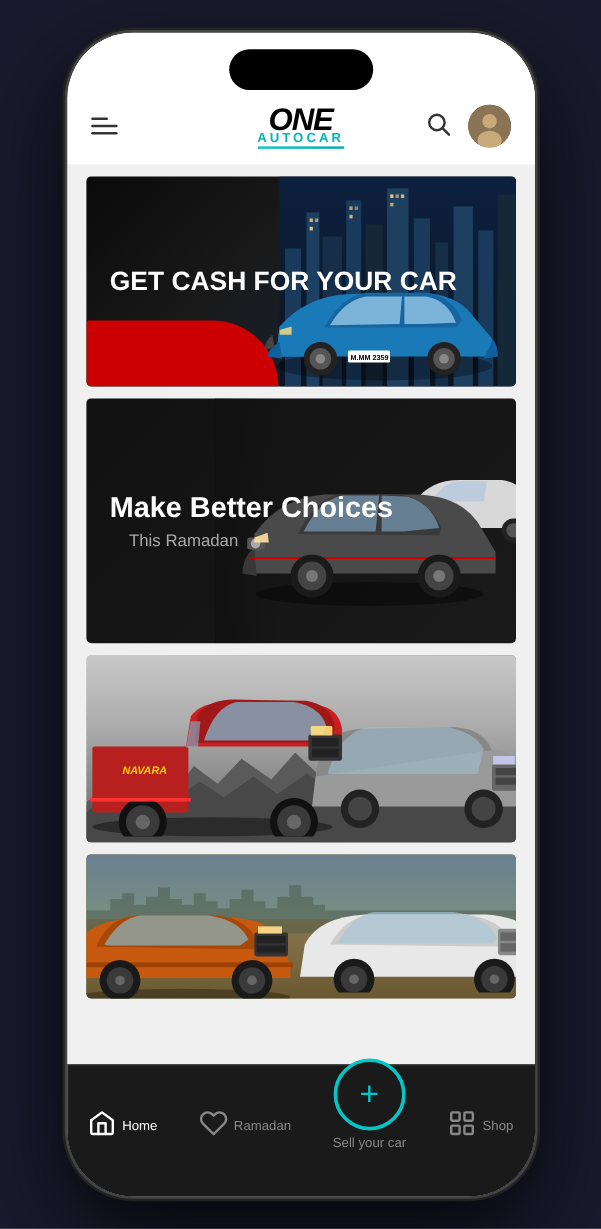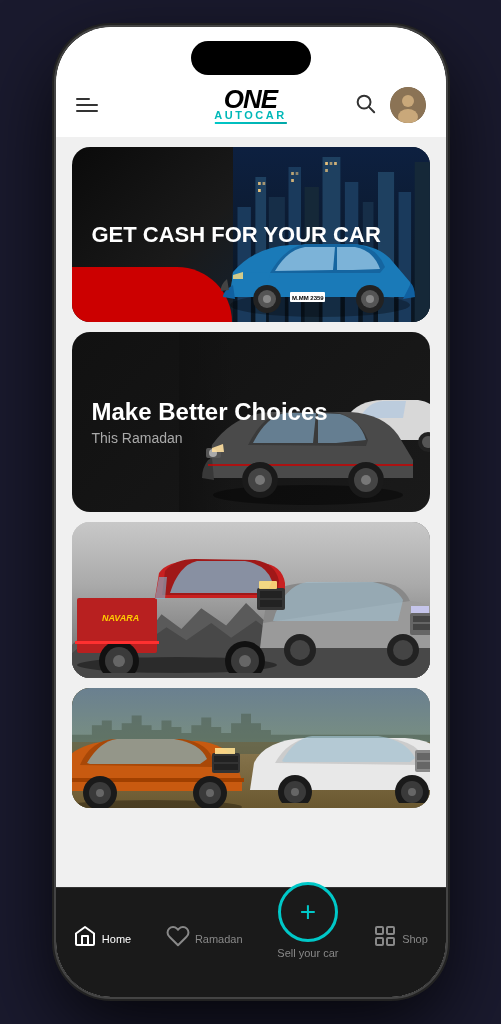--- a/index.html
+++ b/index.html
@@ -146,21 +146,21 @@
       display: flex;
       flex-direction: column;
       gap: 10px;
       scrollbar-width: none;
     }
 
     .content::-webkit-scrollbar { display: none; }
 
     
     .banner-card {
-      border-radius: 18px;
+      border-radius: 4px;
       overflow: hidden;
       position: relative;
       cursor: pointer;
     }
 
     
     .banner-1 {
       height: 175px;
       background: linear-gradient(135deg, #0a0a0a 0%, #1a1a1a 40%, #0d2a4a 100%);
       display: flex;
@@ -184,21 +184,21 @@
 
     .banner-1-text p {
       color: #ccc;
       font-size: 12px;
       margin-top: 6px;
       font-weight: 500;
     }
 
     
     .banner-2 {
-      height: 180px;
+      height: 204px;
       background: linear-gradient(135deg, #111 0%, #1a1a1a 100%);
       display: flex;
       align-items: center;
       position: relative;
     }
 
     .banner-2-text {
       padding: 20px;
       z-index: 2;
       flex: 1;
@@ -208,20 +208,21 @@
       color: #fff;
       font-size: 24px;
       font-weight: 900;
       line-height: 1.2;
     }
 
     .banner-2-text p {
       color: #aaa;
       font-size: 14px;
       margin-top: 4px;
+      margin-left: 16px;
     }
 
     
     .banner-3 {
       height: 156px;
       background: linear-gradient(135deg, #c0c0c0 0%, #a0a0a0 50%, #888 100%);
       position: relative;
       overflow: hidden;
     }
 

